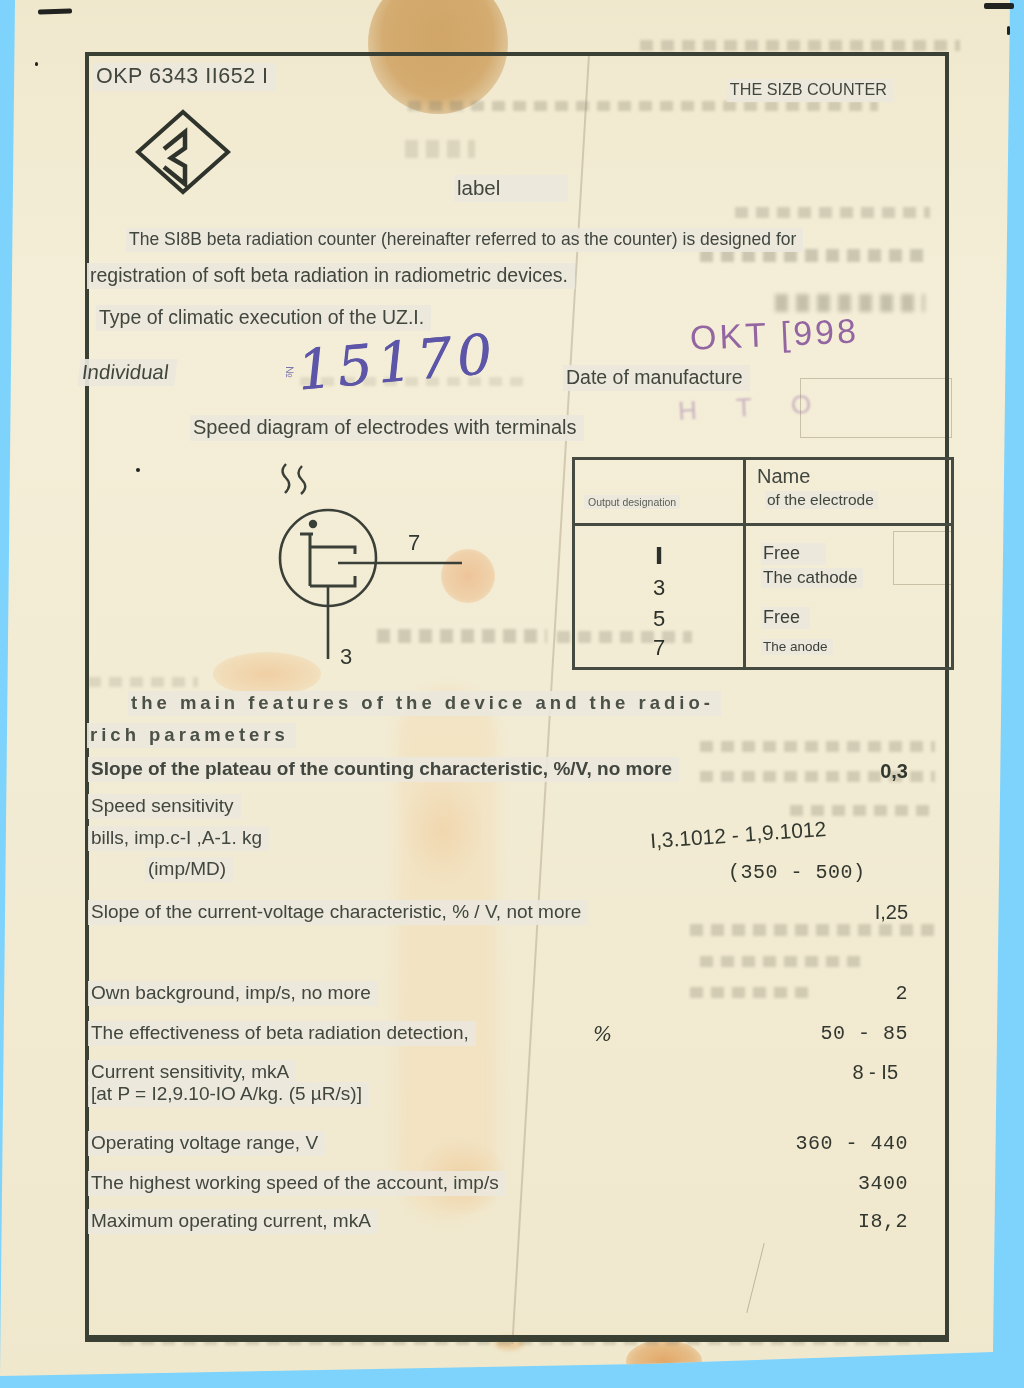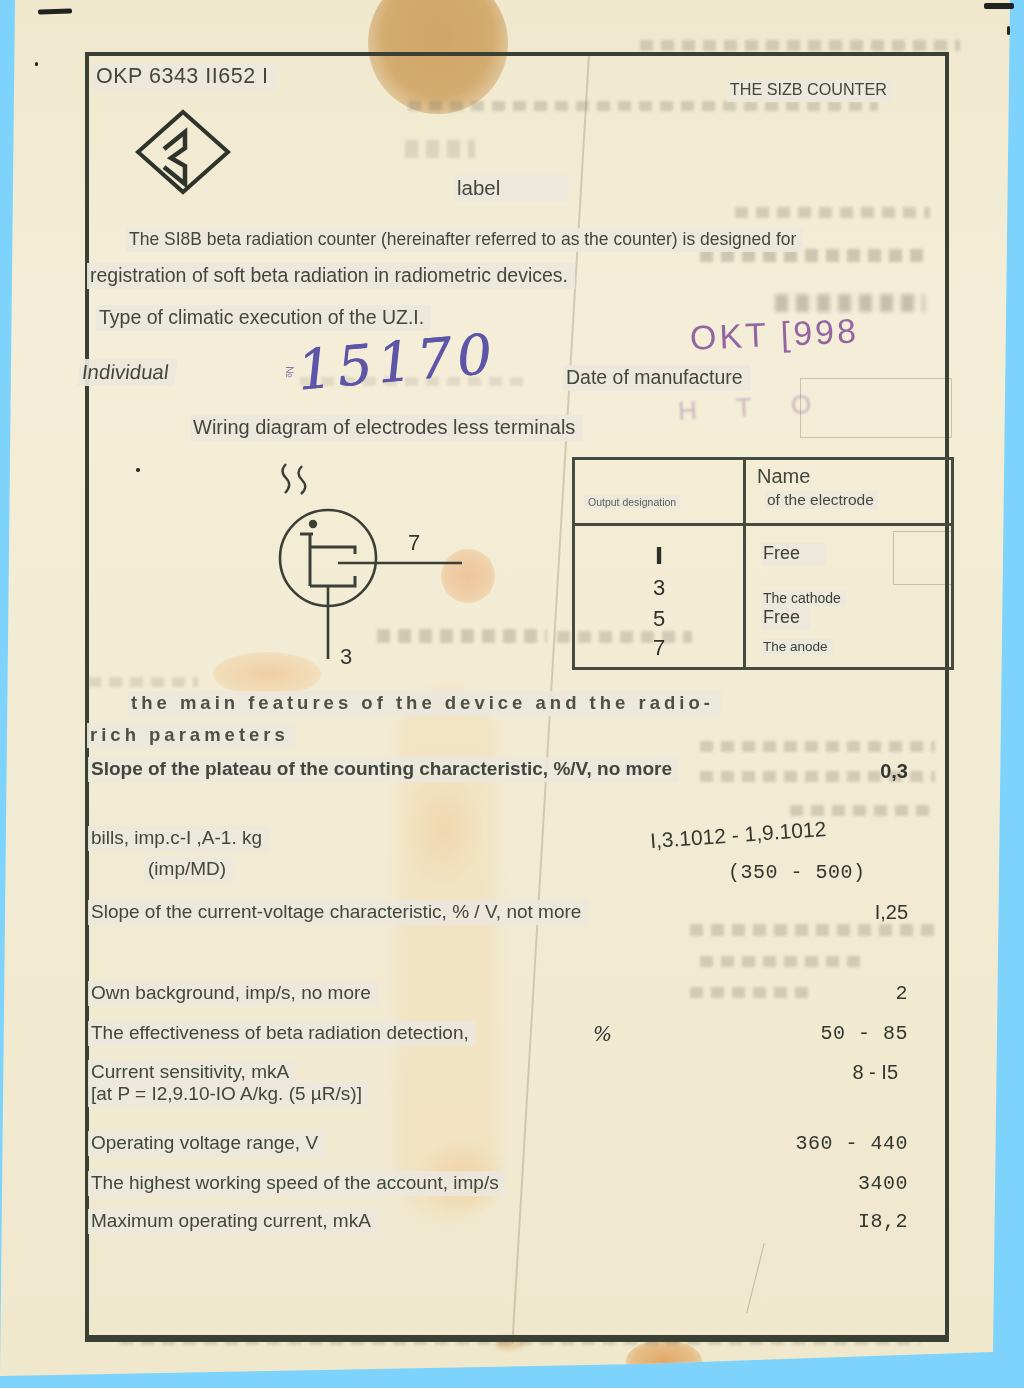--- a/index.html
+++ b/index.html
@@ -107,21 +107,21 @@
   <div class="t" style="left:87px;top:264px;font-size:19.5px;"><span class="hl">registration of soft beta radiation in radiometric devices.</span></div>
   <div class="t" style="left:96px;top:306px;font-size:19.5px;"><span class="hl">Type of climatic execution of the UZ.I.</span></div>
 
   <div class="t stamp" style="left:690px;top:315px;font-size:34px;font-weight:500;letter-spacing:3px;transform:rotate(-2.5deg);opacity:.92;">OKT [998</div>
   <div class="t" style="left:79px;top:360px;font-size:20.5px;transform:skewX(-7deg);"><span class="hl">Individual</span></div>
   <div class="t ink" style="left:284px;top:366px;font-size:11px;opacity:.8;transform:rotate(90deg);">№</div>
   <div class="t ink" style="left:297px;top:330px;font-size:55px;font-family:'DejaVu Serif',serif;font-style:italic;letter-spacing:5px;transform:rotate(-5deg);text-shadow:0.6px 0 0 #5c55a8;">15170</div>
   <div class="t" style="left:563px;top:366px;font-size:19.5px;text-align:right;"><span class="hl">Date of manufacture</span></div>
   <div class="t stamp" style="left:678px;top:392px;font-size:26px;letter-spacing:16px;opacity:.4;filter:blur(1px);transform:rotate(-3deg);">Н Т О</div>
 
-  <div class="t" style="left:190px;top:416px;font-size:20px;"><span class="hl">Wiring diagram of electrodes less terminals</span></div>
+  <div class="t" style="left:190px;top:416px;font-size:20px;"><span class="hl">Speed diagram of electrodes with terminals</span></div>
 
   <svg style="position:absolute;left:222px;top:446px;" width="252" height="228" viewBox="0 0 252 228">
     <path d="M64,18 q-7,7 0,14 q7,7 -1,15" fill="none" stroke="#3a3f38" stroke-width="2.4"></path>
     <path d="M80,20 q-7,7 0,14 q7,7 -1,14" fill="none" stroke="#3a3f38" stroke-width="2.4"></path>
     <circle cx="106" cy="112" r="48" fill="none" stroke="#3a3f38" stroke-width="2.6"></circle>
     <circle cx="91" cy="78" r="4.2" fill="#3a3f38"></circle>
     <path d="M78,88 h13" fill="none" stroke="#3a3f38" stroke-width="3"></path>
     <path d="M88,88 V 140" fill="none" stroke="#3a3f38" stroke-width="3"></path>
     <path d="M88,101 H 133 V 108" fill="none" stroke="#3a3f38" stroke-width="3"></path>
     <path d="M88,140 H 133 V 130" fill="none" stroke="#3a3f38" stroke-width="3"></path>
@@ -135,35 +135,38 @@
     <div class="vline"></div>
     <div class="hline"></div>
     <div class="t" style="left:9px;top:36px;font-size:10.5px;color:#5a5f57;"><span class="hl" style="padding:1px 4px;">Output designation</span></div>
     <div class="t" style="left:182px;top:5px;font-size:20px;">Name</div>
     <div class="t" style="left:190px;top:31px;font-size:15.5px;"><span class="hl" style="padding:0 4px 1px 2px;">of the electrode</span></div>
 
     <div class="pin" style="top:83px;font-weight:bold;font-family:'DejaVu Sans',sans-serif;font-size:23px;">I</div>
     <div class="ename" style="top:83px;font-size:18px;"><span class="hl" style="padding:0 26px 2px 2px;">Free</span></div>
 
     <div class="pin" style="top:115px;">3</div>
-    <div class="ename" style="top:130px;font-size:14px;"><span class="hl" style="padding:0 5px 1px 2px;">The cathode</span></div>
+    <div class="ename" style="top:108px;font-size:17px;"><span class="hl" style="padding:0 5px 1px 2px;">The cathode</span></div>
 
     <div class="pin" style="top:146px;">5</div>
     <div class="ename" style="top:147px;font-size:18px;"><span class="hl" style="padding:0 10px 2px 2px;">Free</span></div>
 
     <div class="pin" style="top:175px;">7</div>
     <div class="ename" style="top:179px;font-size:13.5px;"><span class="hl" style="padding:0 5px 1px 2px;">The anode</span></div>
   </div>
 
   <div class="t" style="left:128px;top:692px;font-size:18.5px;font-weight:600;letter-spacing:4px;color:#4c5148;"><span class="hl">the main features of the device and the radio-</span></div>
   <div class="t" style="left:87px;top:724px;font-size:18.5px;font-weight:600;letter-spacing:4px;color:#4c5148;"><span class="hl">rich parameters</span></div>
 
   <div class="prow" style="top:758px;font-weight:bold;">
     <span class="hl">Slope of the plateau of the counting characteristic, %/V, no more</span>
     <span class="pval" style="top:2px;">0,3</span>
+  </div>
+  <div class="prow" style="top:795px;">
+    <span class="hl">Speed sensitivity</span>
   </div>
   <div class="prow" style="top:827px;">
     <span class="hl">bills, imp.c-I    ,A-1. kg</span>
     <span class="pval" style="left:562px;right:auto;top:-4px;font-size:21px;transform:rotate(-4deg);white-space:nowrap;">I,3.1012 - 1,9.1012</span>
   </div>
   <div class="prow" style="top:858px;">
     <span class="hl" style="margin-left:57px;">(imp/MD)</span>
     <span class="pval mono" style="left:640px;right:auto;top:3px;">(350 - 500)</span>
   </div>
   <div class="prow" style="top:901px;">

